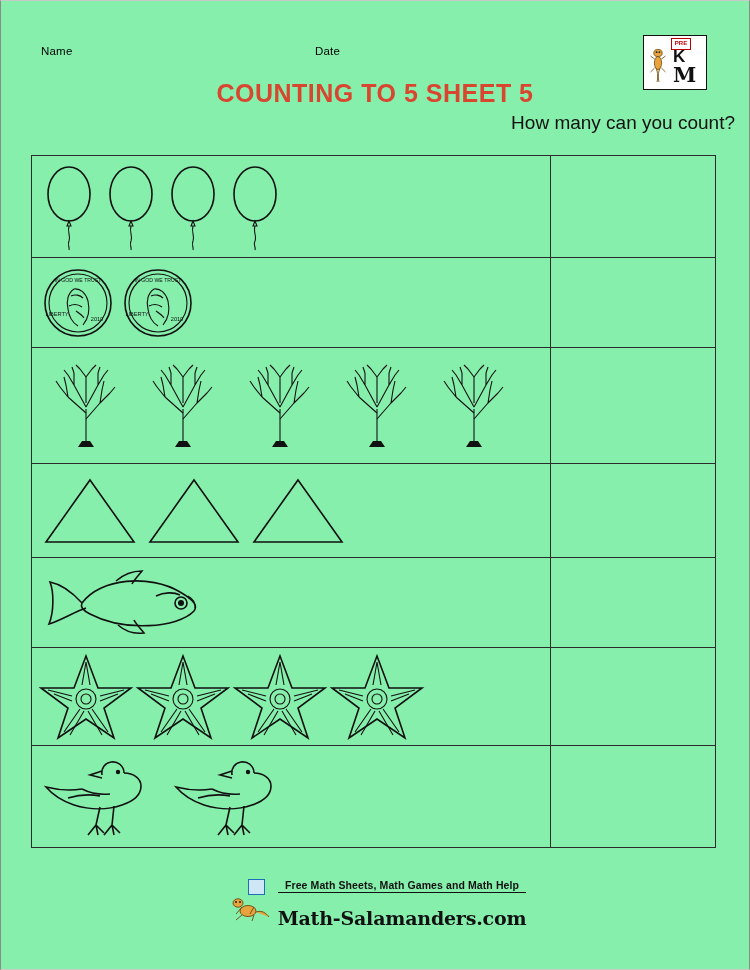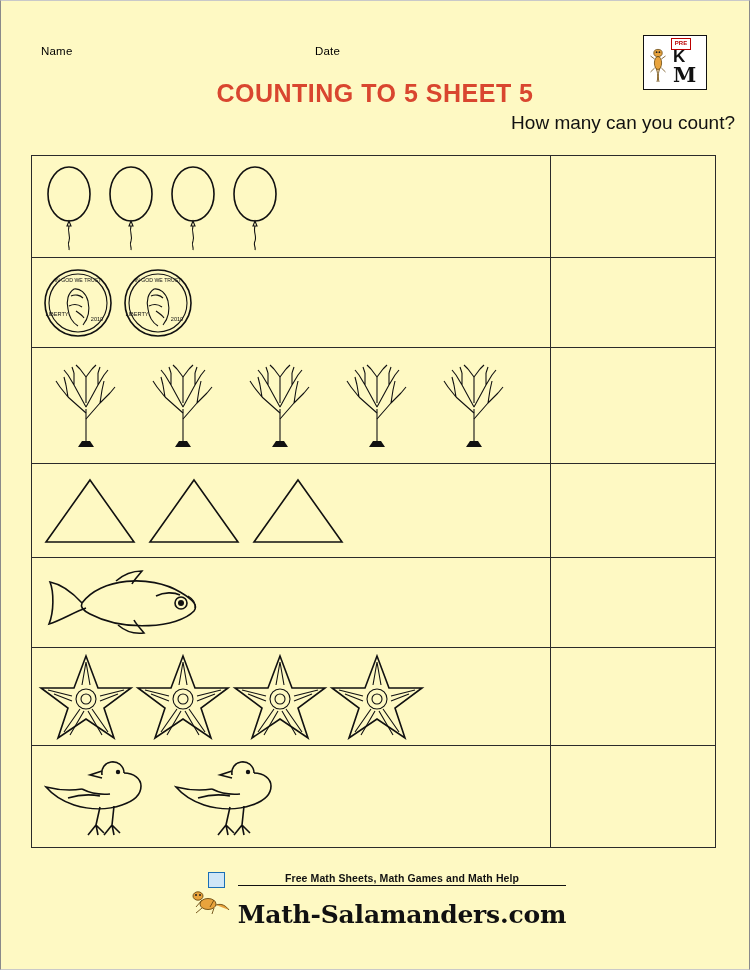--- a/index.html
+++ b/index.html
@@ -17,21 +17,21 @@
   }
   .page {
     position: absolute;
     left: 0; top: 0;
     width: 750px; height: 970px;
     box-sizing: border-box;
     border-left: 1px solid #8a8a8a;
     border-right: 1px solid #8a8a8a;
     border-top: 1px solid #c9c9c9;
     border-bottom: 1px solid #c9c9c9;
-    background: #fef9c3;
+    background: #86efac;
   }
   .sheet {
     position: absolute;
     left: 14px; top: 26px;
     width: 720px;
     height: 918px;
   }
   
   .hdr-line {
     position: absolute;
@@ -157,21 +157,21 @@
     font-weight: bold;
     color: #111;
     letter-spacing: .1px;
     text-align: center;
     border-bottom: 1px solid #111;
     padding-bottom: 1px;
     margin-bottom: 14px;
   }
   .foot-url {
     font-family: "DejaVu Serif", serif;
-    font-size: 25px;
+    font-size: 19px;
     font-weight: bold;
     letter-spacing: -.2px;
     color: #111;
     text-align: center;
   }
   .foot-logo {
     position: absolute;
     left: 2px; top: 2px;
     width: 50px; height: 42px;
   }

